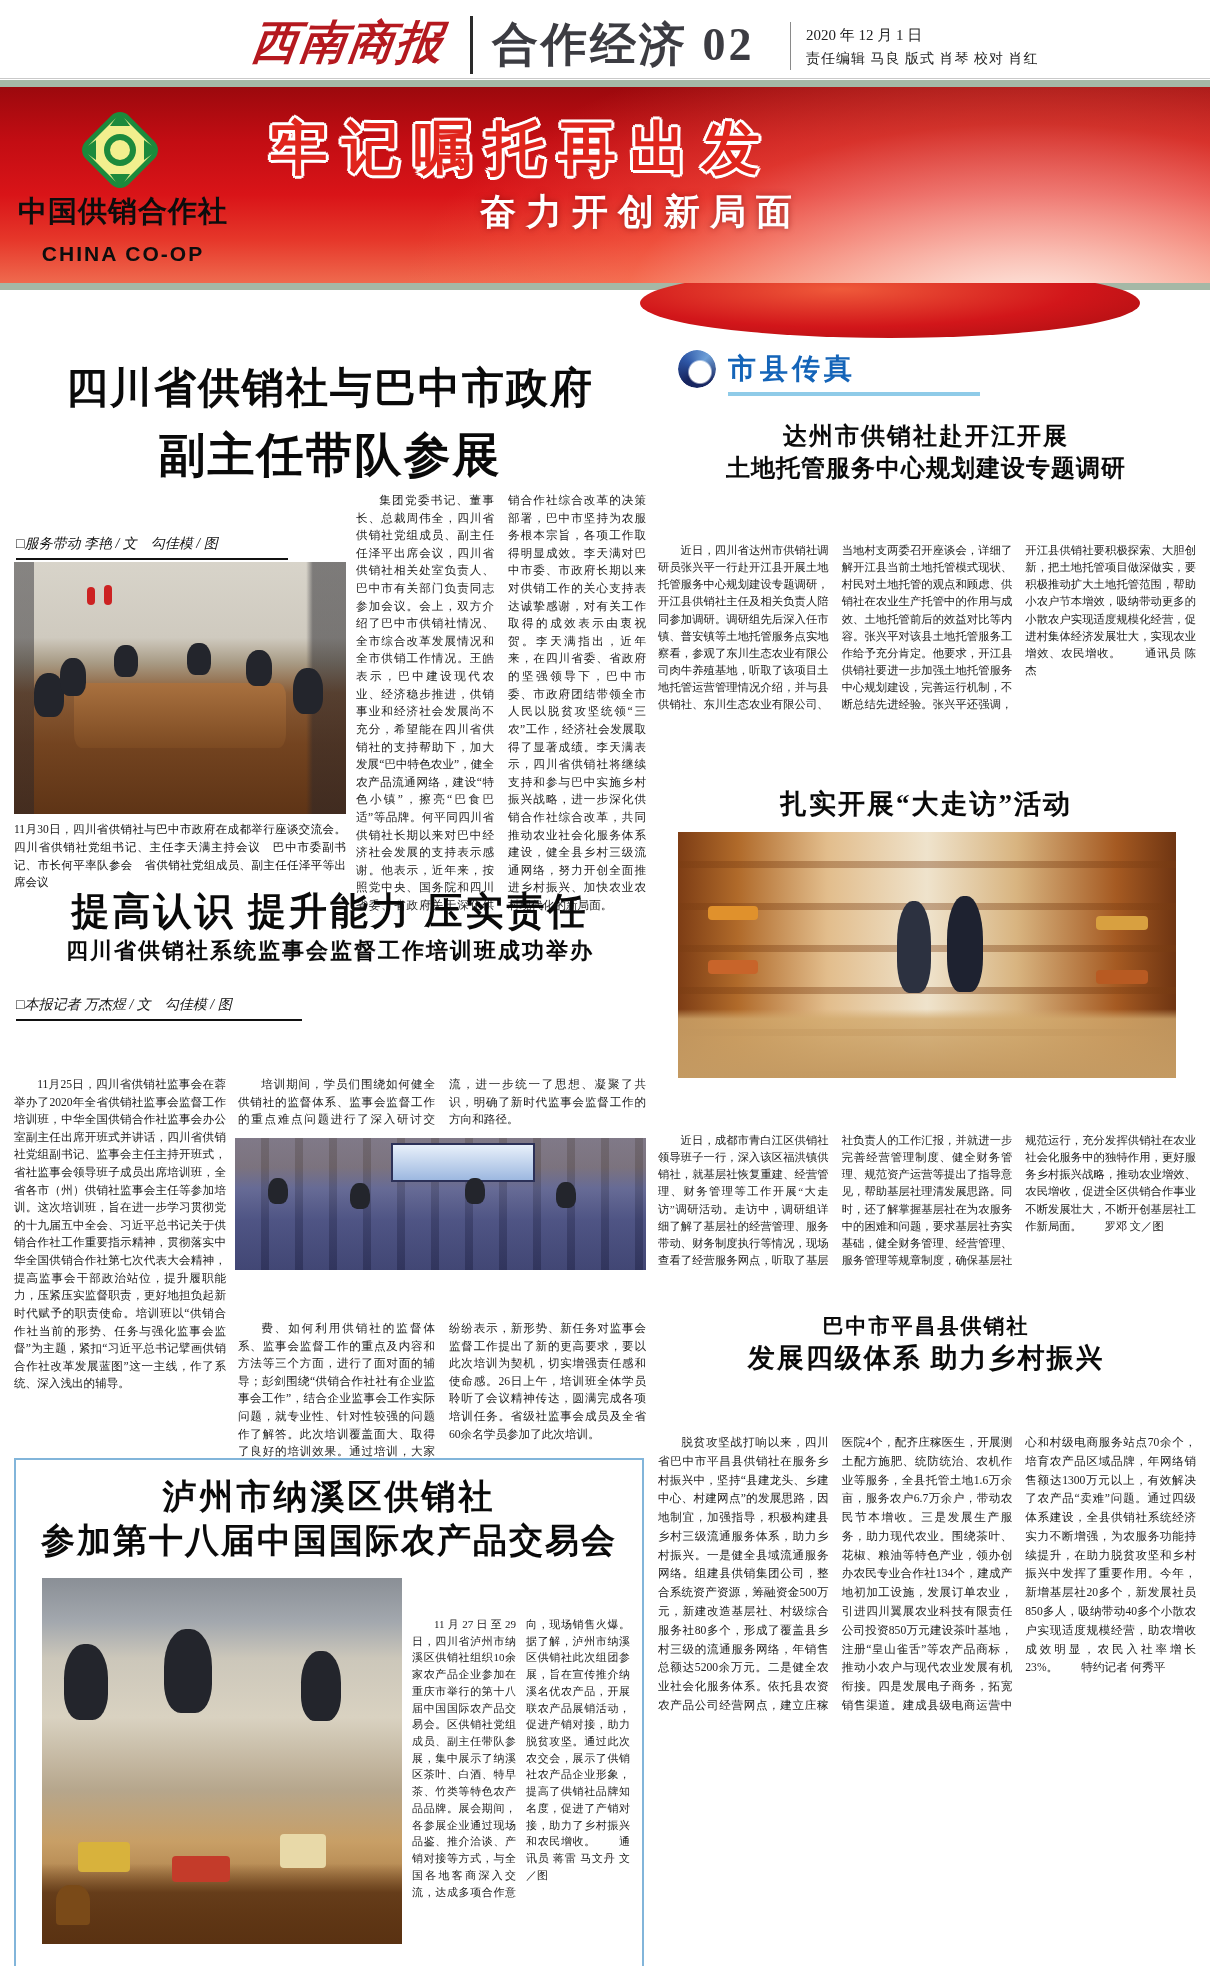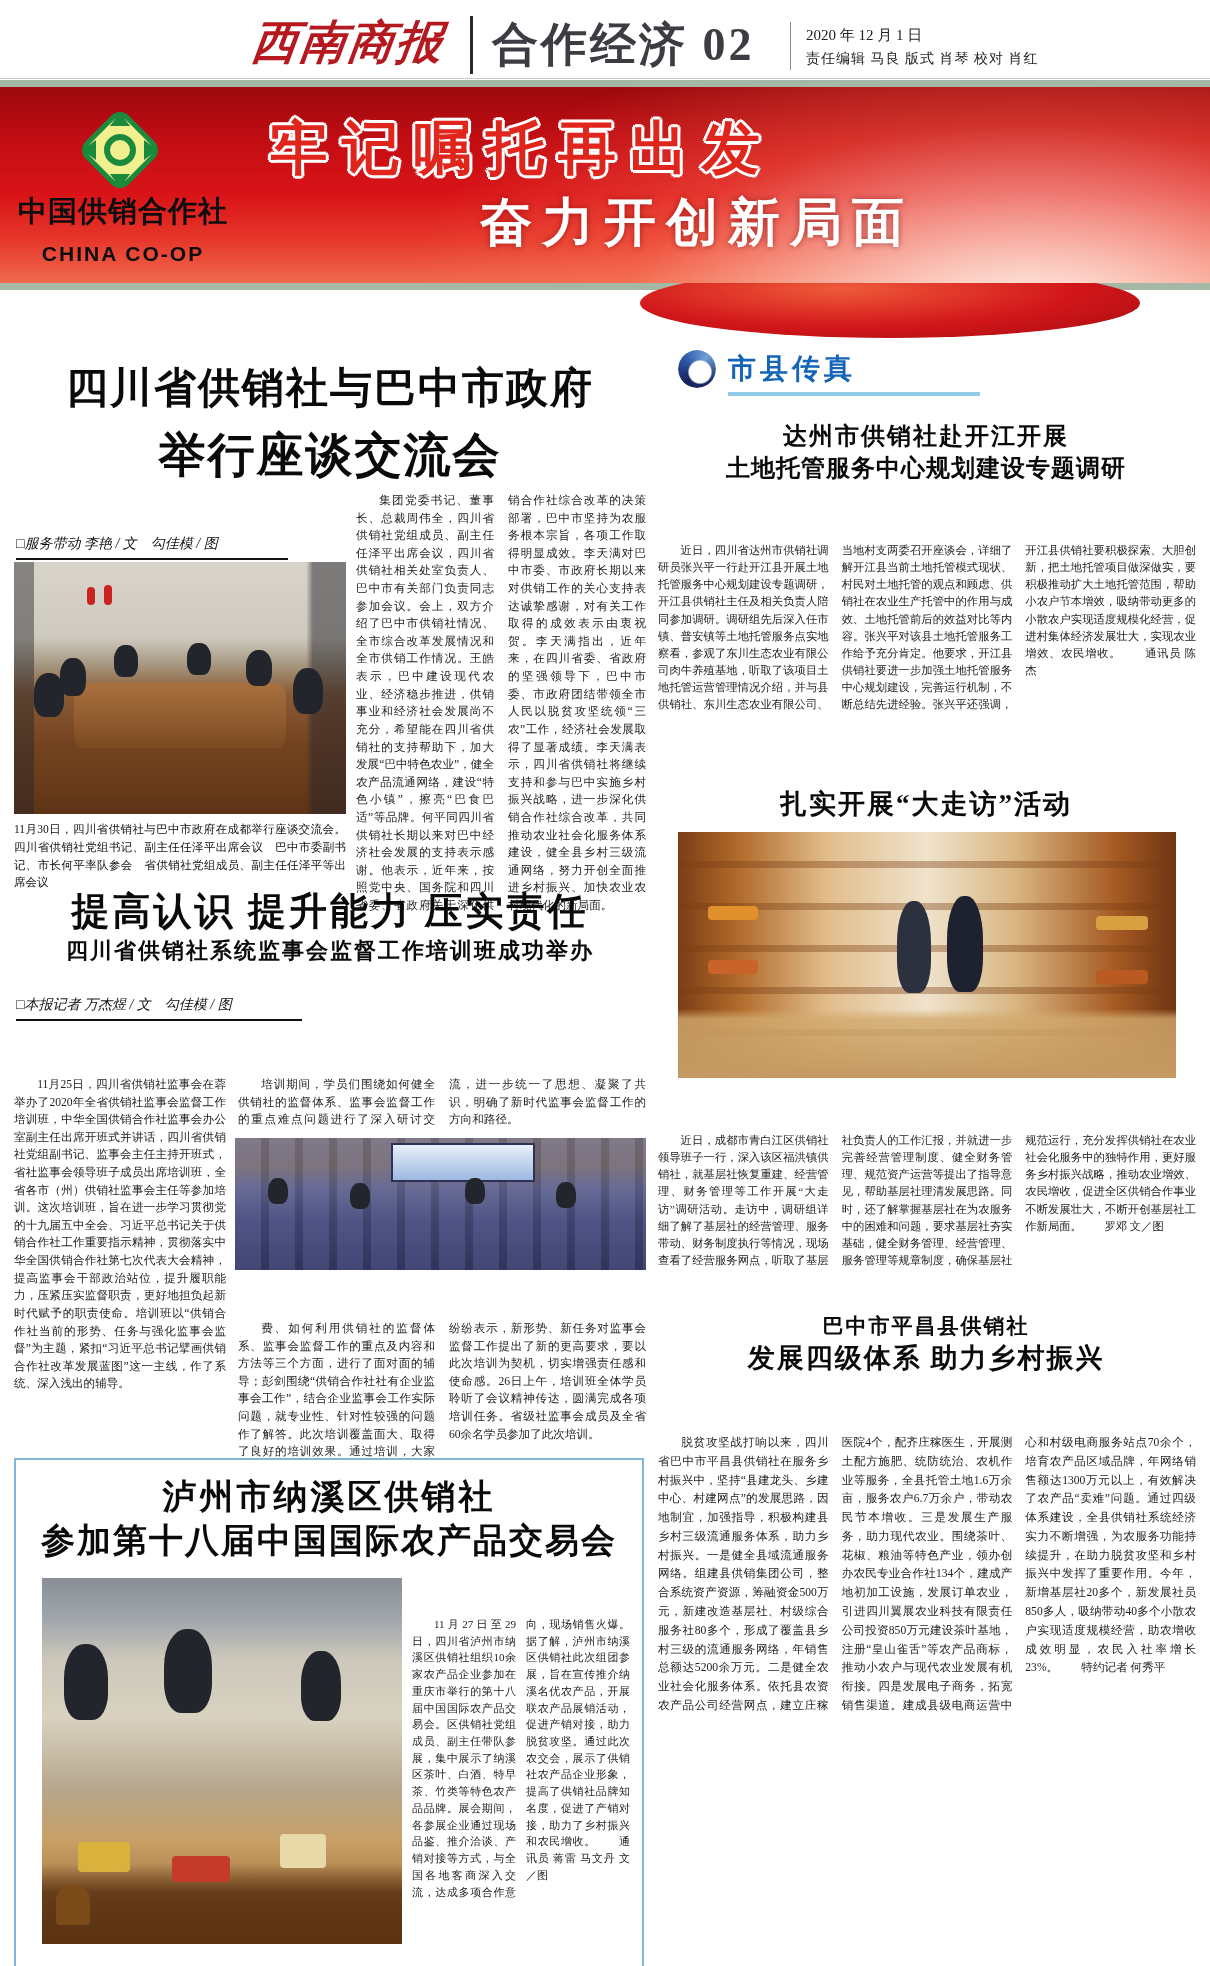--- a/index.html
+++ b/index.html
@@ -24,21 +24,21 @@
       linear-gradient(180deg,#9c090d 0%,#c30d13 28%,#d91418 55%,#e6372a 78%,#ef6a4e 100%);}
   .banner-swoosh{left:640px;top:268px;width:500px;height:70px;border-radius:50%;z-index:2;
       background:radial-gradient(ellipse at 40% 30%, #ef5a3a 0%, #d2161a 55%, #a50d10 100%);}
   .emblem{left:70px;top:100px;width:100px;height:100px;z-index:4;}
   .org-cn{left:8px;top:192px;width:230px;text-align:center;font-size:29px;font-weight:bold;color:#0d0d0d;
           letter-spacing:1px;z-index:4;font-family:"Liberation Sans",sans-serif;}
   .org-en{left:8px;top:242px;width:230px;text-align:center;font-size:21px;font-weight:bold;color:#0d0d0d;
           letter-spacing:2px;z-index:4;font-family:"Liberation Sans",sans-serif;}
   .slogan1{left:270px;top:110px;font-size:58px;font-weight:900;color:#e0251c;letter-spacing:14px;z-index:5;
      text-shadow:-2px -2px 0 #fff,2px -2px 0 #fff,-2px 2px 0 #fff,2px 2px 0 #fff,0 -3px 0 #fff,0 3px 0 #fff,-3px 0 0 #fff,3px 0 0 #fff;}
-  .slogan2{left:480px;top:188px;font-size:52px;font-weight:900;color:#ffffff;letter-spacing:10px;z-index:5;
+  .slogan2{left:480px;top:188px;font-size:36px;font-weight:900;color:#ffffff;letter-spacing:10px;z-index:5;
      text-shadow:0 0 6px rgba(120,0,0,.6);}
   
   .headline{font-weight:900;color:#0a0a0a;text-align:center;}
   .byline{font-style:italic;font-size:14px;color:#111;border-bottom:2px solid #111;padding:0 70px 5px 0;}
   .bodytext{font-size:11.6px;line-height:1.52;text-align:justify;color:#222;overflow:hidden;text-indent:2em;margin-top:44px;}
   .caption{font-size:11.5px;line-height:1.55;text-align:justify;color:#111;}
   .cols2{column-count:2;column-gap:14px;}
   .cols3{column-count:3;column-gap:13px;}
   
   .photo{overflow:hidden;}
@@ -103,34 +103,34 @@
       <polygon points="12,50 26,40 26,60" fill="#1c8a3c"></polygon>
       <polygon points="88,50 74,40 74,60" fill="#1c8a3c"></polygon>
     </svg>
   </div>
   <div class="abs org-cn">中国供销合作社</div>
   <div class="abs org-en">CHINA CO-OP</div>
   <div class="abs slogan1">牢记嘱托再出发</div>
   <div class="abs slogan2">奋力开创新局面</div>
 
   <div class="abs headline" style="left:14px;top:360px;width:632px;font-size:42px;letter-spacing:2px;">四川省供销社与巴中市政府</div>
-  <div class="abs headline" style="left:14px;top:424px;width:632px;font-size:47px;letter-spacing:2px;">举行座谈交流会</div>
+  <div class="abs headline" style="left:14px;top:424px;width:632px;font-size:47px;letter-spacing:2px;">副主任带队参展</div>
   <div class="abs byline" style="left:16px;top:535px;">□服务带动 李艳 / 文　勾佳模 / 图</div>
   <div class="abs photo" id="photo-meeting">
     <div class="table"></div>
     <div class="fig" style="left:6%;top:44%;width:30px;height:44px;"></div>
     <div class="fig" style="left:14%;top:38%;width:26px;height:38px;"></div>
     <div class="fig" style="left:30%;top:33%;width:24px;height:32px;"></div>
     <div class="fig" style="left:52%;top:32%;width:24px;height:32px;"></div>
     <div class="fig" style="left:70%;top:35%;width:26px;height:36px;"></div>
     <div class="fig" style="left:84%;top:42%;width:30px;height:46px;"></div>
     <div class="blob" style="left:22%;top:10%;width:8px;height:18px;background:#c22;"></div>
     <div class="blob" style="left:27%;top:9%;width:8px;height:20px;background:#c22;"></div>
   </div>
-  <div class="abs caption" style="left:14px;top:821px;width:332px;">11月30日，四川省供销社与巴中市政府在成都举行座谈交流会。四川省供销社党组书记、副主任任泽平出席会议　巴中市委副书记、市长何平率队参会　省供销社党组成员、副主任任泽平等出席会议</div>
+  <div class="abs caption" style="left:14px;top:821px;width:332px;">11月30日，四川省供销社与巴中市政府在成都举行座谈交流会。四川省供销社党组书记、主任李天满主持会议　巴中市委副书记、市长何平率队参会　省供销社党组成员、副主任任泽平等出席会议</div>
   <div class="abs bodytext cols2" style="left:356px;top:448px;width:290px;height:424px;">集团党委书记、董事长、总裁周伟全，四川省供销社党组成员、副主任任泽平出席会议，四川省供销社相关处室负责人、巴中市有关部门负责同志参加会议。会上，双方介绍了巴中市供销社情况、全市综合改革发展情况和全市供销工作情况。王皓表示，巴中建设现代农业、经济稳步推进，供销事业和经济社会发展尚不充分，希望能在四川省供销社的支持帮助下，加大发展“巴中特色农业”，健全农产品流通网络，建设“特色小镇”，擦亮“巴食巴适”等品牌。何平同四川省供销社长期以来对巴中经济社会发展的支持表示感谢。他表示，近年来，按照党中央、国务院和四川省委、省政府关于深化供销合作社综合改革的决策部署，巴中市坚持为农服务根本宗旨，各项工作取得明显成效。李天满对巴中市委、市政府长期以来对供销工作的关心支持表达诚挚感谢，对有关工作取得的成效表示由衷祝贺。李天满指出，近年来，在四川省委、省政府的坚强领导下，巴中市委、市政府团结带领全市人民以脱贫攻坚统领“三农”工作，经济社会发展取得了显著成绩。李天满表示，四川省供销社将继续支持和参与巴中实施乡村振兴战略，进一步深化供销合作社综合改革，共同推动农业社会化服务体系建设，健全县乡村三级流通网络，努力开创全面推进乡村振兴、加快农业农村现代化的新局面。</div>
 
   <div class="abs headline" style="left:14px;top:886px;width:632px;font-size:38px;letter-spacing:3px;">提高认识  提升能力  压实责任</div>
   <div class="abs headline" style="left:14px;top:936px;width:632px;font-size:22px;font-weight:bold;letter-spacing:2px;">四川省供销社系统监事会监督工作培训班成功举办</div>
   <div class="abs byline" style="left:16px;top:996px;">□本报记者 万杰煜 / 文　勾佳模 / 图</div>
   <div class="abs bodytext" style="left:14px;top:1032px;width:212px;height:416px;">11月25日，四川省供销社监事会在蓉举办了2020年全省供销社监事会监督工作培训班，中华全国供销合作社监事会办公室副主任出席开班式并讲话，四川省供销社党组副书记、监事会主任主持开班式，省社监事会领导班子成员出席培训班，全省各市（州）供销社监事会主任等参加培训。这次培训班，旨在进一步学习贯彻党的十九届五中全会、习近平总书记关于供销合作社工作重要指示精神，贯彻落实中华全国供销合作社第七次代表大会精神，提高监事会干部政治站位，提升履职能力，压紧压实监督职责，更好地担负起新时代赋予的职责使命。培训班以“供销合作社当前的形势、任务与强化监事会监督”为主题，紧扣“习近平总书记擘画供销合作社改革发展蓝图”这一主线，作了系统、深入浅出的辅导。</div>
   <div class="abs bodytext cols2" style="left:238px;top:1032px;width:408px;height:98px;">培训期间，学员们围绕如何健全供销社的监督体系、监事会监督工作的重点难点问题进行了深入研讨交流，进一步统一了思想、凝聚了共识，明确了新时代监事会监督工作的方向和路径。</div>
   <div class="abs photo" id="photo-conference">
     <div class="screen"></div>
     <div class="fig" style="left:8%;top:30%;width:20px;height:26px;"></div>

